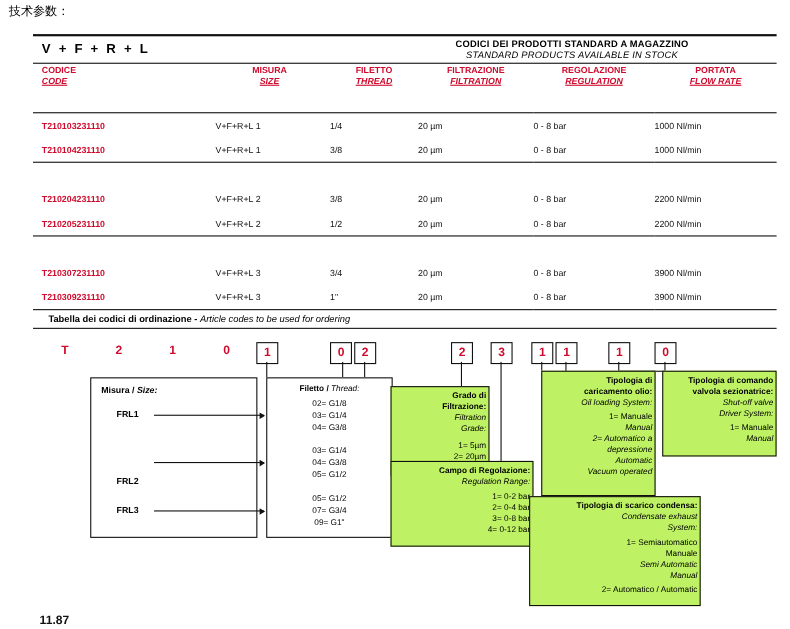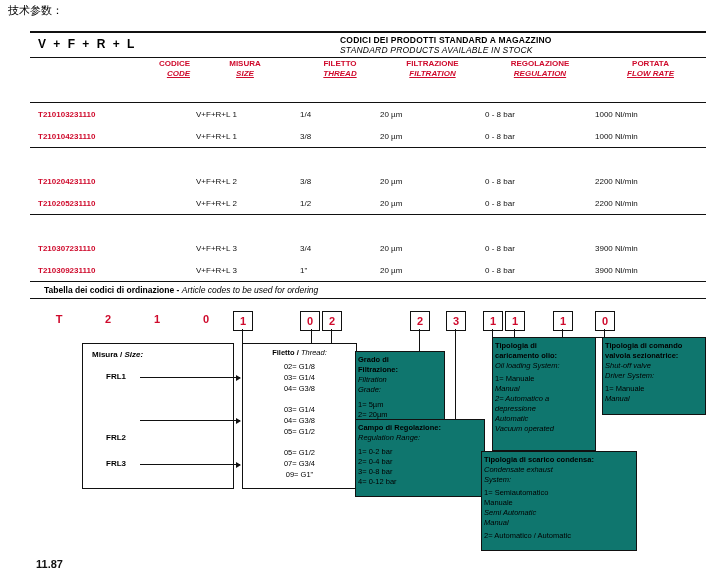--- a/index.html
+++ b/index.html
@@ -13,21 +13,21 @@
     overflow:hidden;
   }
   .page{position:relative;width:718px;height:572px;}
 
   .cn-note{position:absolute;left:8px;top:3px;font-size:11px;color:#000;font-family:"DejaVu Sans",sans-serif;}
 
   
   .table-wrap{position:absolute;left:30px;top:31px;width:676px;}
   .hdr-row{position:relative;height:24px;border-top:2px solid #111;border-bottom:1px solid #111;}
   .title-left{position:absolute;left:8px;top:4px;font-size:12px;font-weight:bold;letter-spacing:2px;color:#000;}
-  .title-right{position:absolute;left:310px;top:2px;width:360px;line-height:10px;}
+  .title-right{position:absolute;left:310px;top:2px;width:360px;text-align:center;line-height:10px;}
   .title-right .l1{font-size:8.5px;font-weight:bold;letter-spacing:.2px;}
   .title-right .l2{font-size:8.5px;font-style:italic;letter-spacing:.2px;}
 
   table.codes{border-collapse:collapse;width:676px;table-layout:fixed;}
   table.codes td{padding:0;vertical-align:middle;height:22px;}
   .colhdr td{height:28px;padding-top:2px;}
   .ch{font-size:8px;font-weight:bold;color:#cf0a2c;line-height:10px;text-align:center;}
   .ch .it{font-style:italic;font-weight:bold;text-decoration:underline;}
   .code-cell{font-size:8px;font-weight:bold;color:#cf0a2c;padding-left:8px !important;text-align:left;}
   .cell{font-size:8px;color:#111;text-align:left;}
@@ -41,22 +41,22 @@
   .order-title i{font-weight:normal;font-style:italic;}
   .order-rule{position:absolute;left:30px;top:298px;width:676px;height:0;border-bottom:1px solid #111;}
 
   .digit{position:absolute;font-size:11px;font-weight:bold;color:#cf0a2c;text-align:center;width:18px;}
   .boxdigit{position:absolute;width:18px;height:18px;border:1px solid #111;text-align:center;
             font-size:11px;font-weight:bold;color:#cf0a2c;line-height:18px;background:#fff;}
 
   .vline{position:absolute;width:0;border-left:1px solid #111;}
   .hline{position:absolute;height:0;border-top:1px solid #111;}
 
-  .box{position:absolute;border:1px solid #111;background:#0f766e;box-sizing:border-box;
-       font-size:7.5px;line-height:10px;text-align:left;padding:3px 2px;}
+  .box{position:absolute;border:1px solid #111;background:#bef264;box-sizing:border-box;
+       font-size:7.5px;line-height:10px;text-align:right;padding:3px 2px;}
   .box .it{font-style:italic;}
   .box b{font-weight:bold;}
 
   .szbox{position:absolute;border:1px solid #111;background:#fff;box-sizing:border-box;}
   .szlabel{position:absolute;font-size:8px;font-weight:bold;}
   .thrbox{position:absolute;border:1px solid #111;background:#fff;box-sizing:border-box;
           font-size:7.5px;line-height:11px;text-align:center;padding-top:3px;}
   .thrhdr{font-size:7.5px;font-weight:bold;}
   .thrhdr i{font-weight:normal;font-style:italic;}
 
@@ -88,21 +88,21 @@
         <col style="width:160px">
           <col style="width:110px">
           <col style="width:80px">
         <col style="width:105px">
           <col style="width:110px">
           <col style="width:111px">
       </colgroup>
 
       <tbody>
           <tr class="colhdr">
-        <td class="ch" style="text-align:right;padding-left:8px;">
+        <td class="ch" style="text-align:left;padding-left:8px;">
           <div>CODICE</div>
               <div class="it">CODE</div>
         </td>
         <td class="ch">
           <div>MISURA</div>
               <div class="it">SIZE</div>
         </td>
         <td class="ch">
           <div>FILETTO</div>
               <div class="it">THREAD</div>

